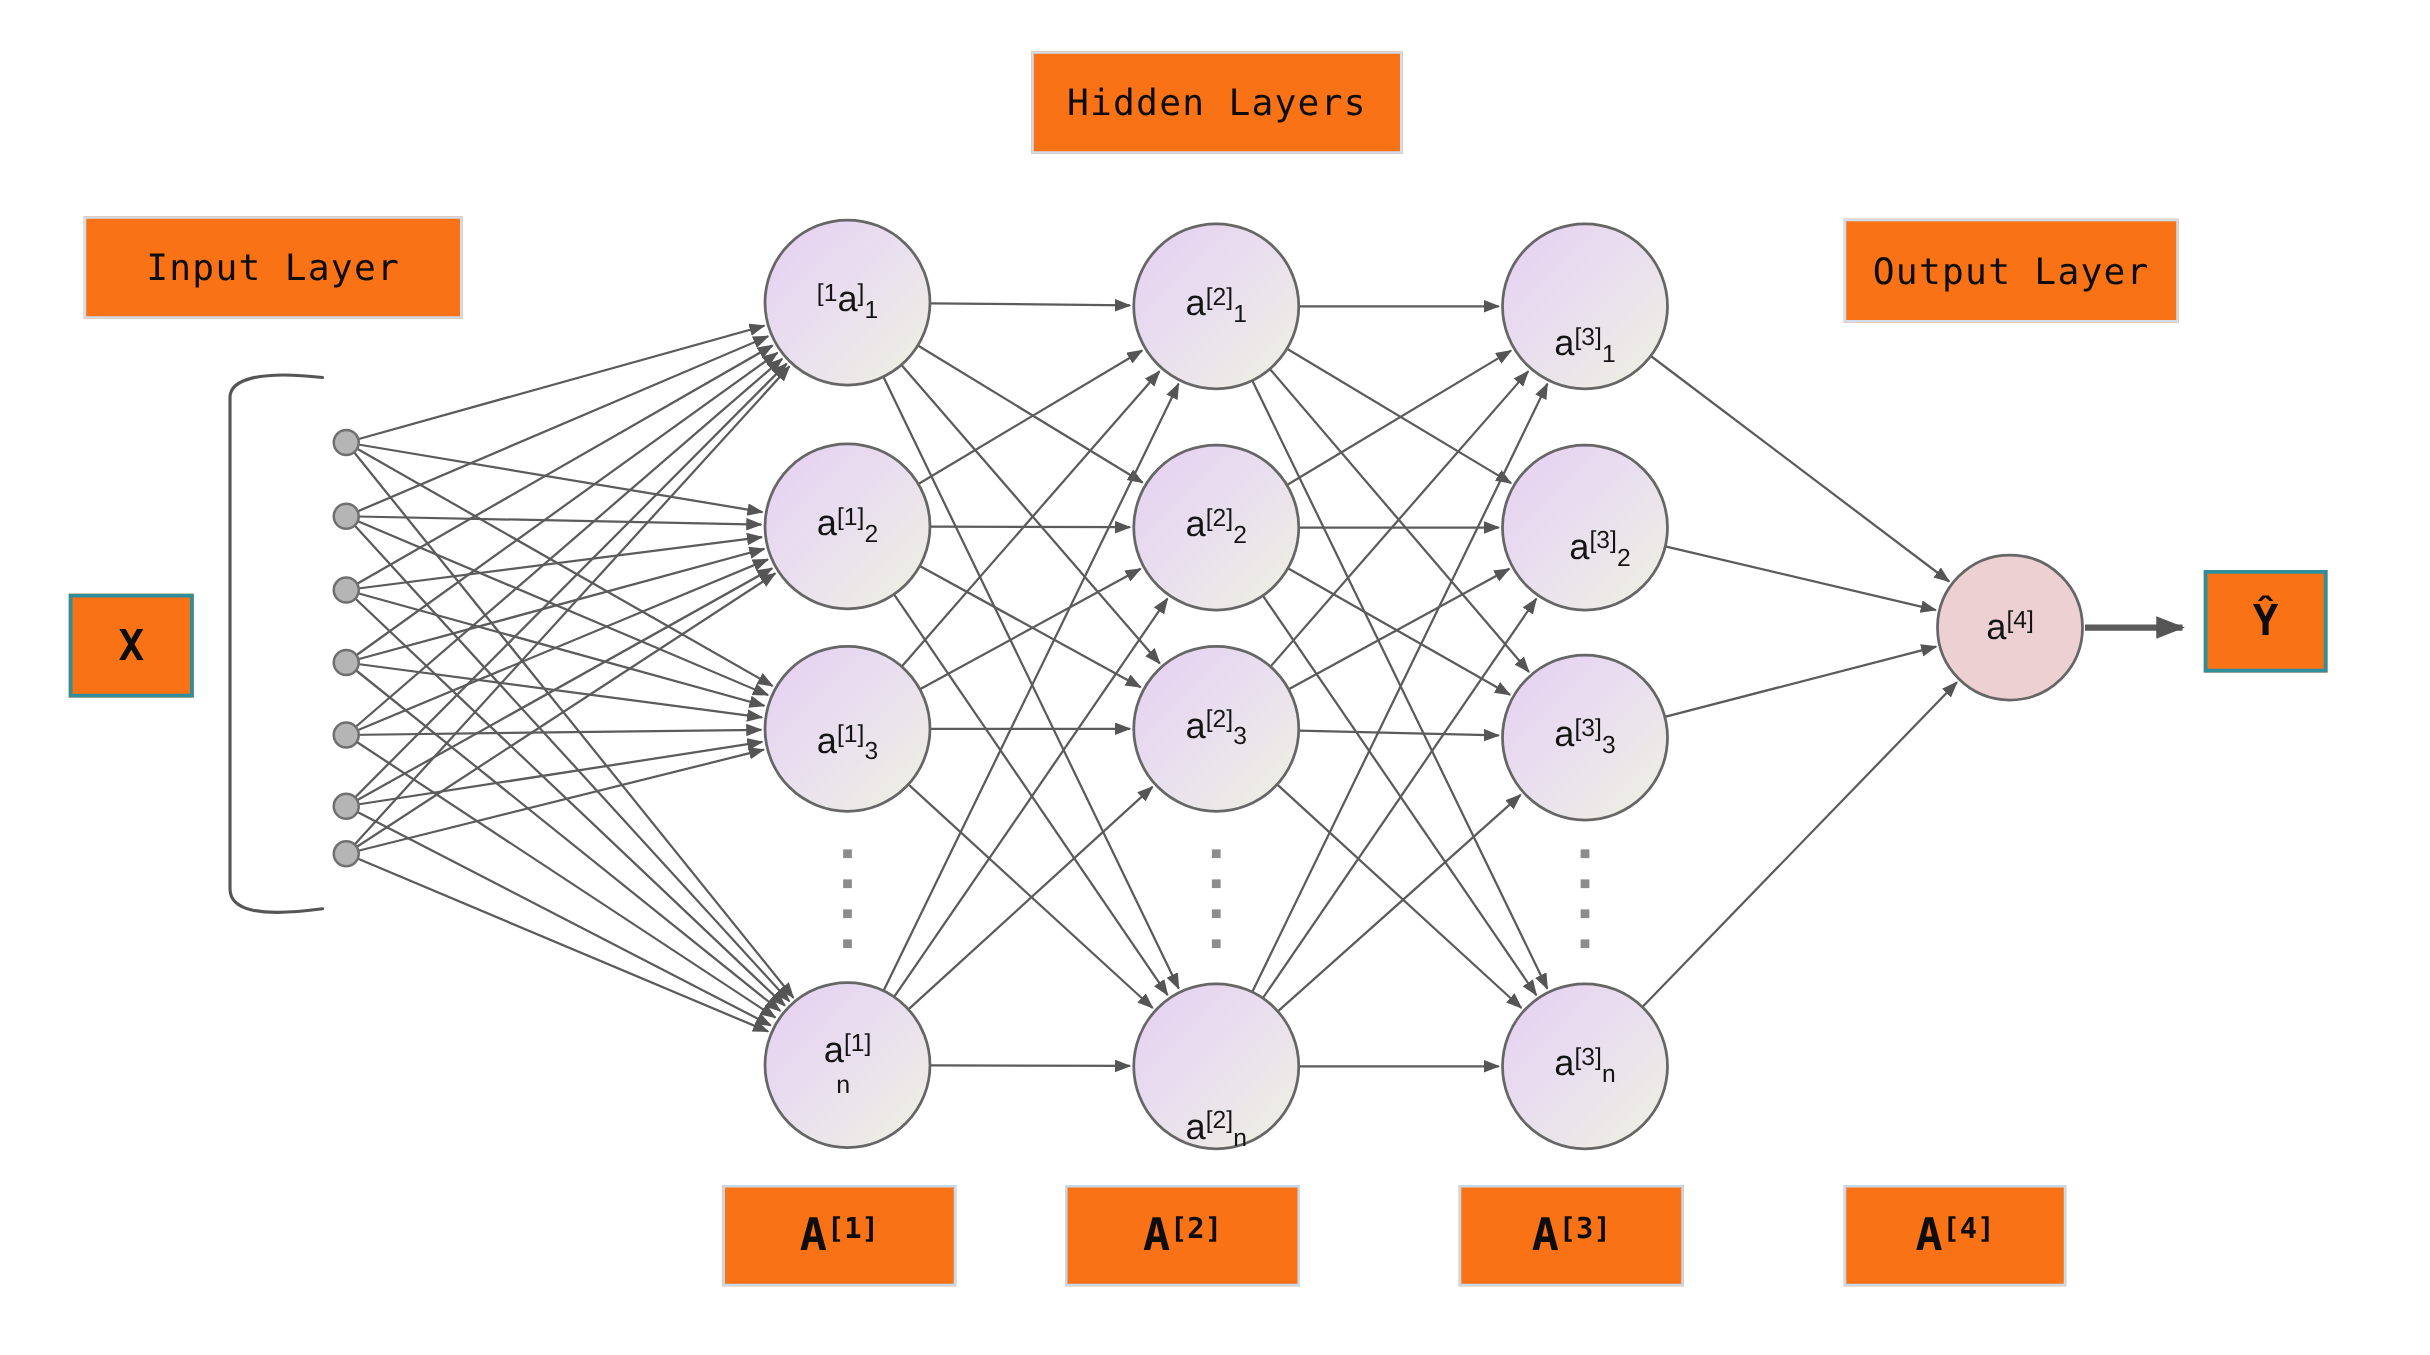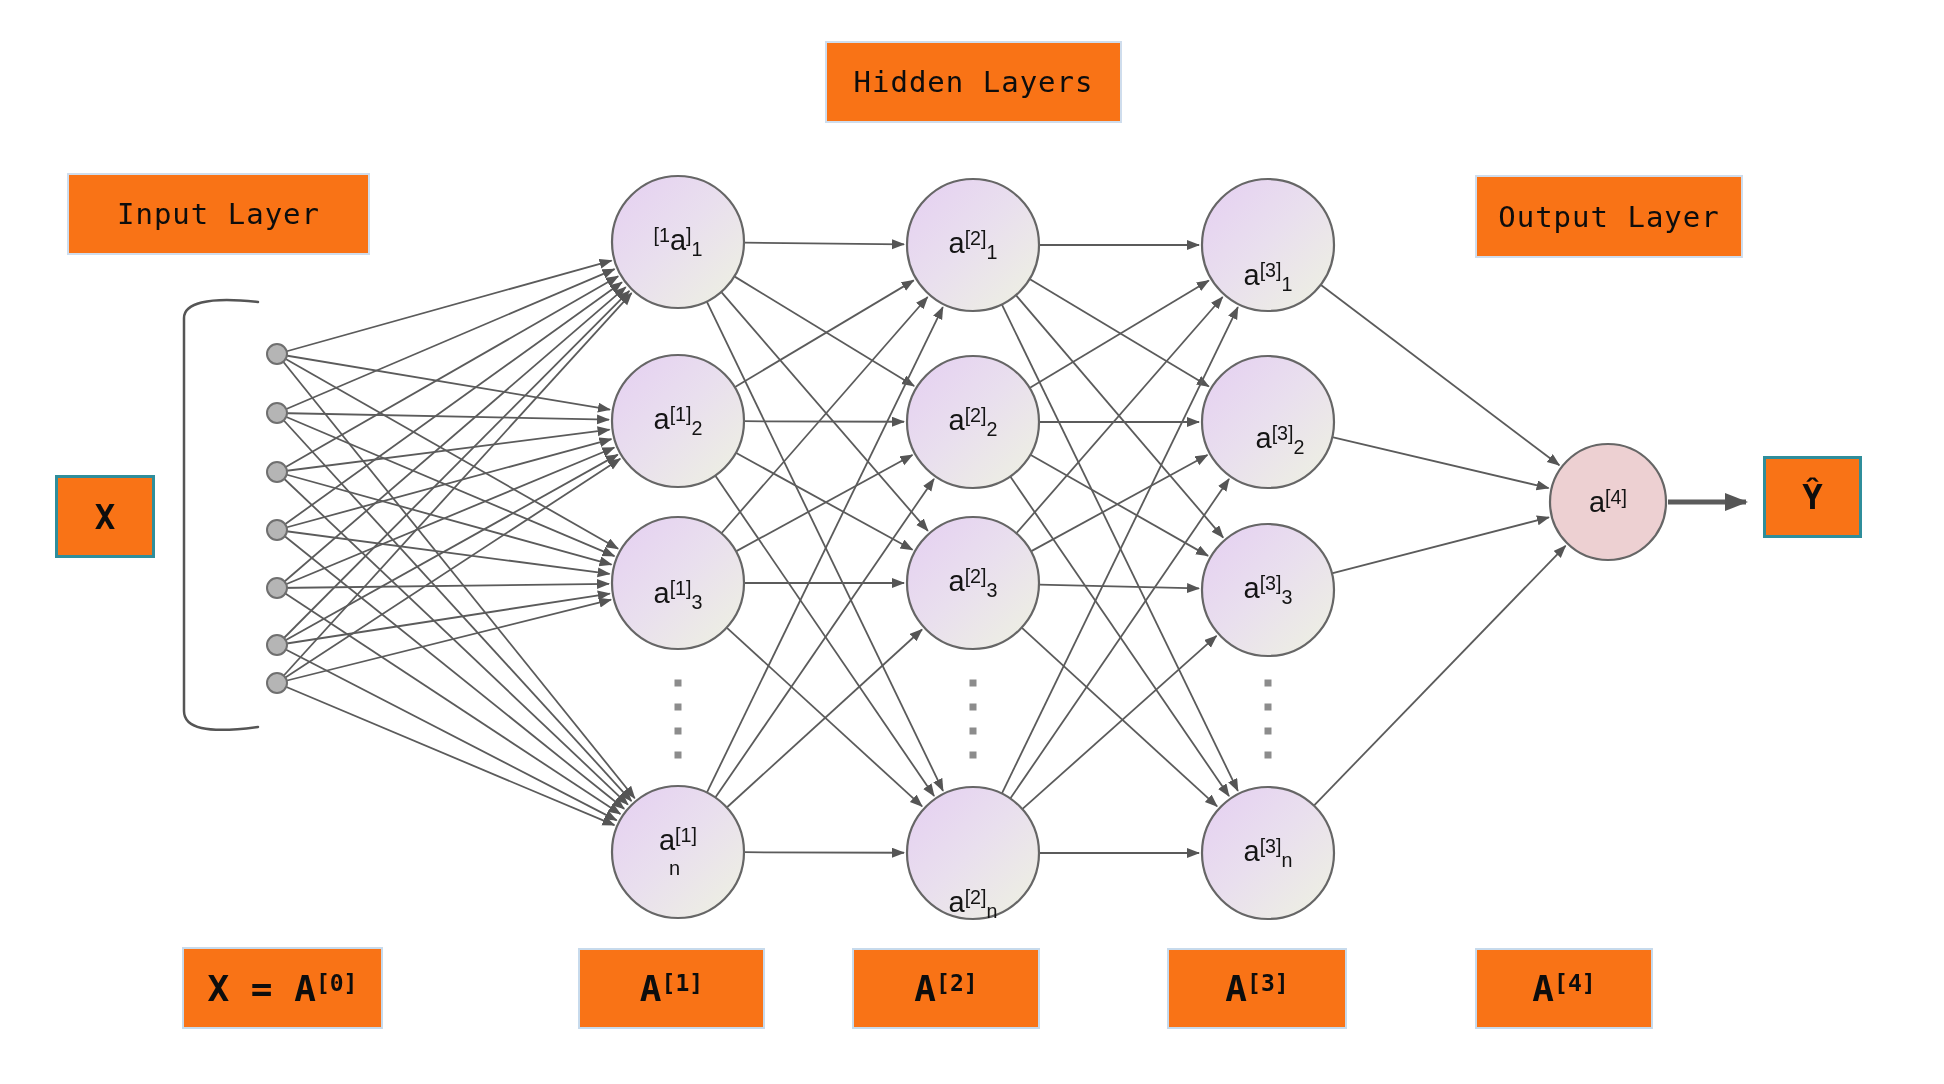--- a/index.html
+++ b/index.html
@@ -175,23 +175,20 @@
     </div>
 
     <div class="lbox teal-box" style="left:55px;top:475px;width:100px;height:83px">
       <span>X</span>
     </div>
 
     <div class="lbox teal-box" style="left:1763px;top:456px;width:99px;height:82px">
       <span>Ŷ</span>
     </div>
 
-    <div class="lbox formula-box" style="left:182px;top:947px;width:201px;height:82px">
-      <span><span>X = A</span><sup>[0]</sup></span>
-    </div>
 
     <div class="lbox formula-box" style="left:578px;top:948px;width:187px;height:81px">
       <span><span>A</span><sup>[1]</sup></span>
     </div>
 
     <div class="lbox formula-box" style="left:852px;top:948px;width:188px;height:81px">
       <span><span>A</span><sup>[2]</sup></span>
     </div>
 
     <div class="lbox formula-box" style="left:1167px;top:948px;width:180px;height:81px">

